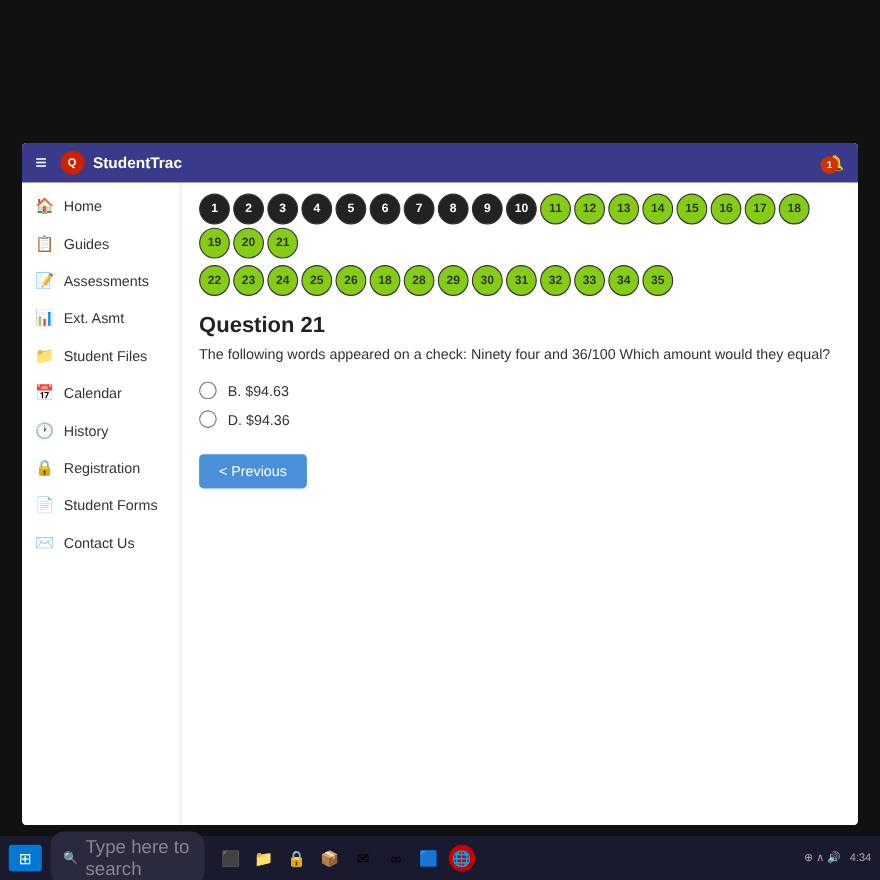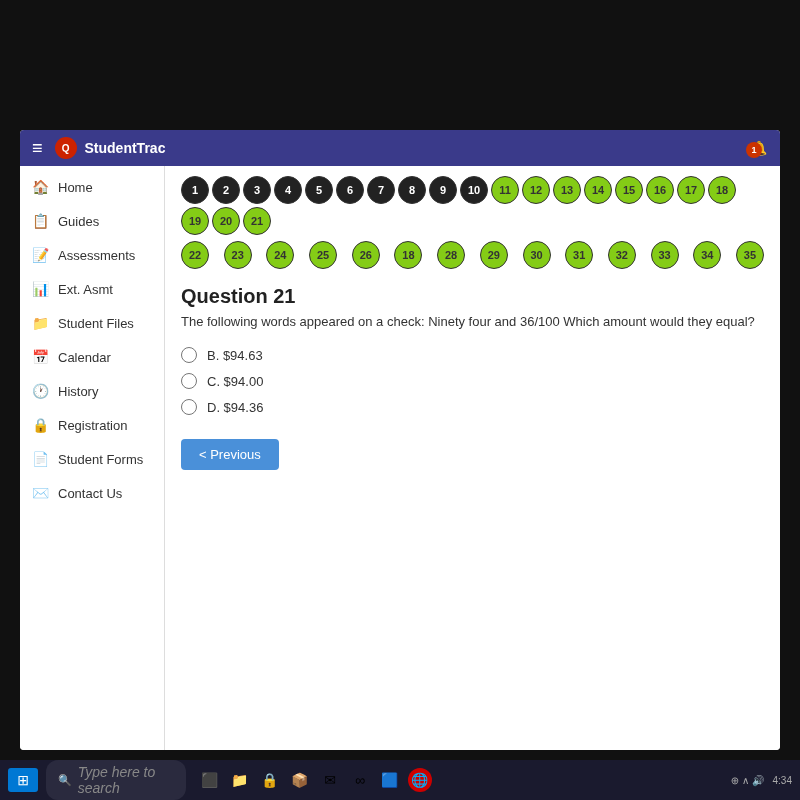--- a/index.html
+++ b/index.html
@@ -332,21 +332,21 @@
             <div class="q-num empty">13</div>
             <div class="q-num empty">14</div>
             <div class="q-num empty">15</div>
             <div class="q-num empty">16</div>
             <div class="q-num empty">17</div>
             <div class="q-num empty">18</div>
             <div class="q-num empty">19</div>
             <div class="q-num empty">20</div>
             <div class="q-num empty">21</div>
           </div>
-          <div style="display: flex; flex-wrap: wrap; gap: 3px; width: 100%; justify-content: space-between;">
+          <div style="display: flex; flex-wrap: wrap; gap: 3px; width: 100%;">
             <div class="q-num empty">22</div>
             <div class="q-num empty">23</div>
             <div class="q-num empty">24</div>
             <div class="q-num empty">25</div>
             <div class="q-num empty">26</div>
             <div class="q-num empty">18</div>
             <div class="q-num empty">28</div>
             <div class="q-num empty">29</div>
             <div class="q-num empty">30</div>
             <div class="q-num empty">31</div>
@@ -359,41 +359,37 @@
 
       <div class="question-title">Question 21</div>
       <div class="question-text">The following words appeared on a check:  Ninety four and 36/100   Which amount would they equal?</div>
 
       <div class="options">
           <div class="option">
       <input type="radio" name="answer" value="B" style="">
       <span>B.  $94.63</span>
     </div>
           <div class="option">
-      <input type="radio" name="answer" value="C" style="">
-      <span>C.  $94.00</span>
-    </div>
-          <div class="option">
       <input type="radio" name="answer" value="D" style="">
       <span>D.  $94.36</span>
     </div>
         </div>
 
       <div class="btn-row">
         <button class="btn-previous">&lt; Previous</button>
       </div>
     </div>
   </div>
 </div>
 
 <div class="taskbar">
   <div class="taskbar-start">⊞</div>
   <div class="taskbar-search">
     <span>🔍</span>
-    <span style="font-size:14px;color:#888;font-style:italic;">Type here to search</span>
+    <span style="font-size:17px;color:#888;">Type here to search</span>
   </div>
   <div class="taskbar-icons">
     <div class="taskbar-app-icon">⬛</div>
     <div class="taskbar-app-icon">📁</div>
     <div class="taskbar-app-icon">🔒</div>
     <div class="taskbar-app-icon">📦</div>
     <div class="taskbar-app-icon">✉</div>
     <div class="taskbar-app-icon">∞</div>
     <div class="taskbar-app-icon">🟦</div>
     <div class="taskbar-app-icon" style="background:#cc0000;border-radius:50%;">🌐</div>

